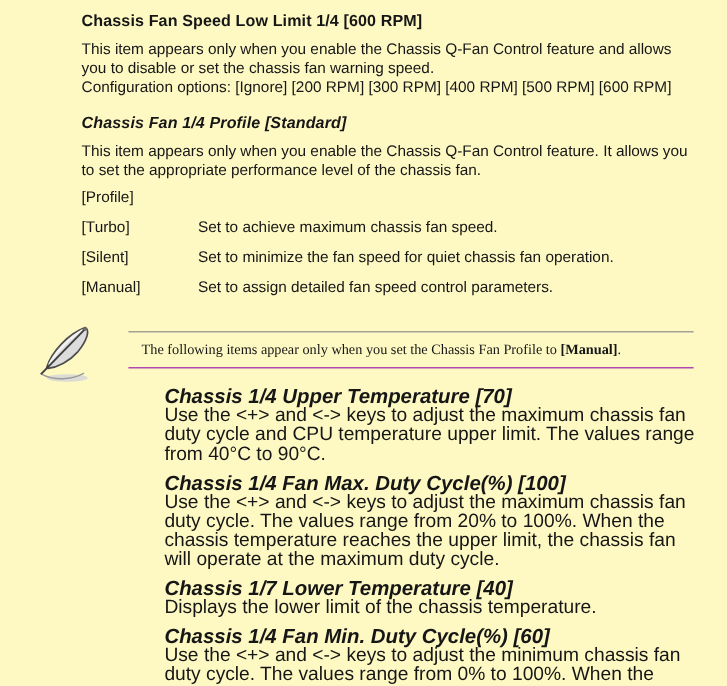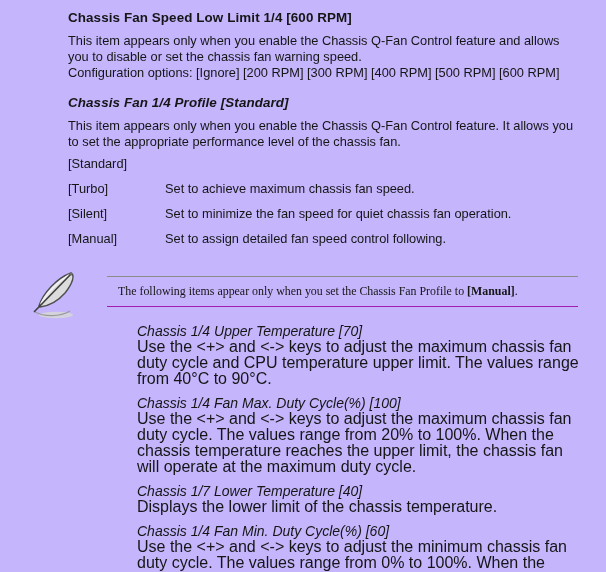--- a/index.html
+++ b/index.html
@@ -1,21 +1,21 @@
 <!DOCTYPE html>
 <html><head>
 <meta charset="utf-8">
 <style>
   * { margin: 0; padding: 0; box-sizing: border-box; }
   html, body { background: #ffffff; }
   .page {
     position: relative;
     width: 606px;
     height: 572px;
-    background: #c4b5fd;
+    background: #fef9c3;
     overflow: hidden;
     font-family: "Liberation Sans", "DejaVu Sans", sans-serif;
     color: #161616;
   }
   .content {
     position: absolute;
     left: 68px;
     top: 0;
     width: 512px;
   }
@@ -62,22 +62,22 @@
     height: 56px;
   }
   .subsections {
     margin-top: 16px;
     margin-left: 69px;
     width: 448px;
   }
   .subsection { margin-top: 8px; }
   .subsection:first-child { margin-top: 0; }
   .sub-heading {
-    font-size: 14px;
-    font-weight: normal;
+    font-size: 17px;
+    font-weight: bold;
     font-style: italic;
     line-height: 16px;
   }
   .sub-body {
     font-size: 16px;
     line-height: 16px;
   }
 </style>
 </head>
 <body>
@@ -96,33 +96,33 @@
   <div class="content">
 
     <div class="section-heading h-first">Chassis Fan Speed Low Limit 1/4 [600 RPM]</div>
     <p class="body-text p-after-heading">This item appears only when you enable the Chassis Q-Fan Control feature and allows you to disable or set the chassis fan warning speed.</p>
     <p class="body-text p-config">Configuration options: [Ignore] [200 RPM] [300 RPM] [400 RPM] [500 RPM] [600 RPM]</p>
 
     <div class="section-heading h-second">Chassis Fan 1/4 Profile [Standard]</div>
     <p class="body-text p-after-heading">This item appears only when you enable the Chassis Q-Fan Control feature. It allows you to set the appropriate performance level of the chassis fan.</p>
 
     <div class="def-row def-first">
-      <span class="term">[Standard]</span>
+      <span class="term">[Profile]</span>
     </div>
     <div class="def-row def-next">
       <span class="term">[Turbo]</span>
       <span class="desc">Set to achieve maximum chassis fan speed.</span>
     </div>
     <div class="def-row def-next">
       <span class="term">[Silent]</span>
       <span class="desc">Set to minimize the fan speed for quiet chassis fan operation.</span>
     </div>
     <div class="def-row def-next">
       <span class="term">[Manual]</span>
-      <span class="desc">Set to assign detailed fan speed control following.</span>
+      <span class="desc">Set to assign detailed fan speed control parameters.</span>
     </div>
 
     <div class="note-box"><span>The following items appear only when you set the Chassis Fan Profile to </span><b>[Manual]</b><span>.</span></div>
 
     <div class="subsections">
       <div class="subsection">
         <div class="sub-heading">Chassis 1/4 Upper Temperature [70]</div>
         <p class="sub-body">Use the &lt;+&gt; and &lt;-&gt; keys to adjust the maximum chassis fan duty cycle and CPU temperature upper limit. The values range from 40°C to 90°C.</p>
       </div>
       <div class="subsection">

